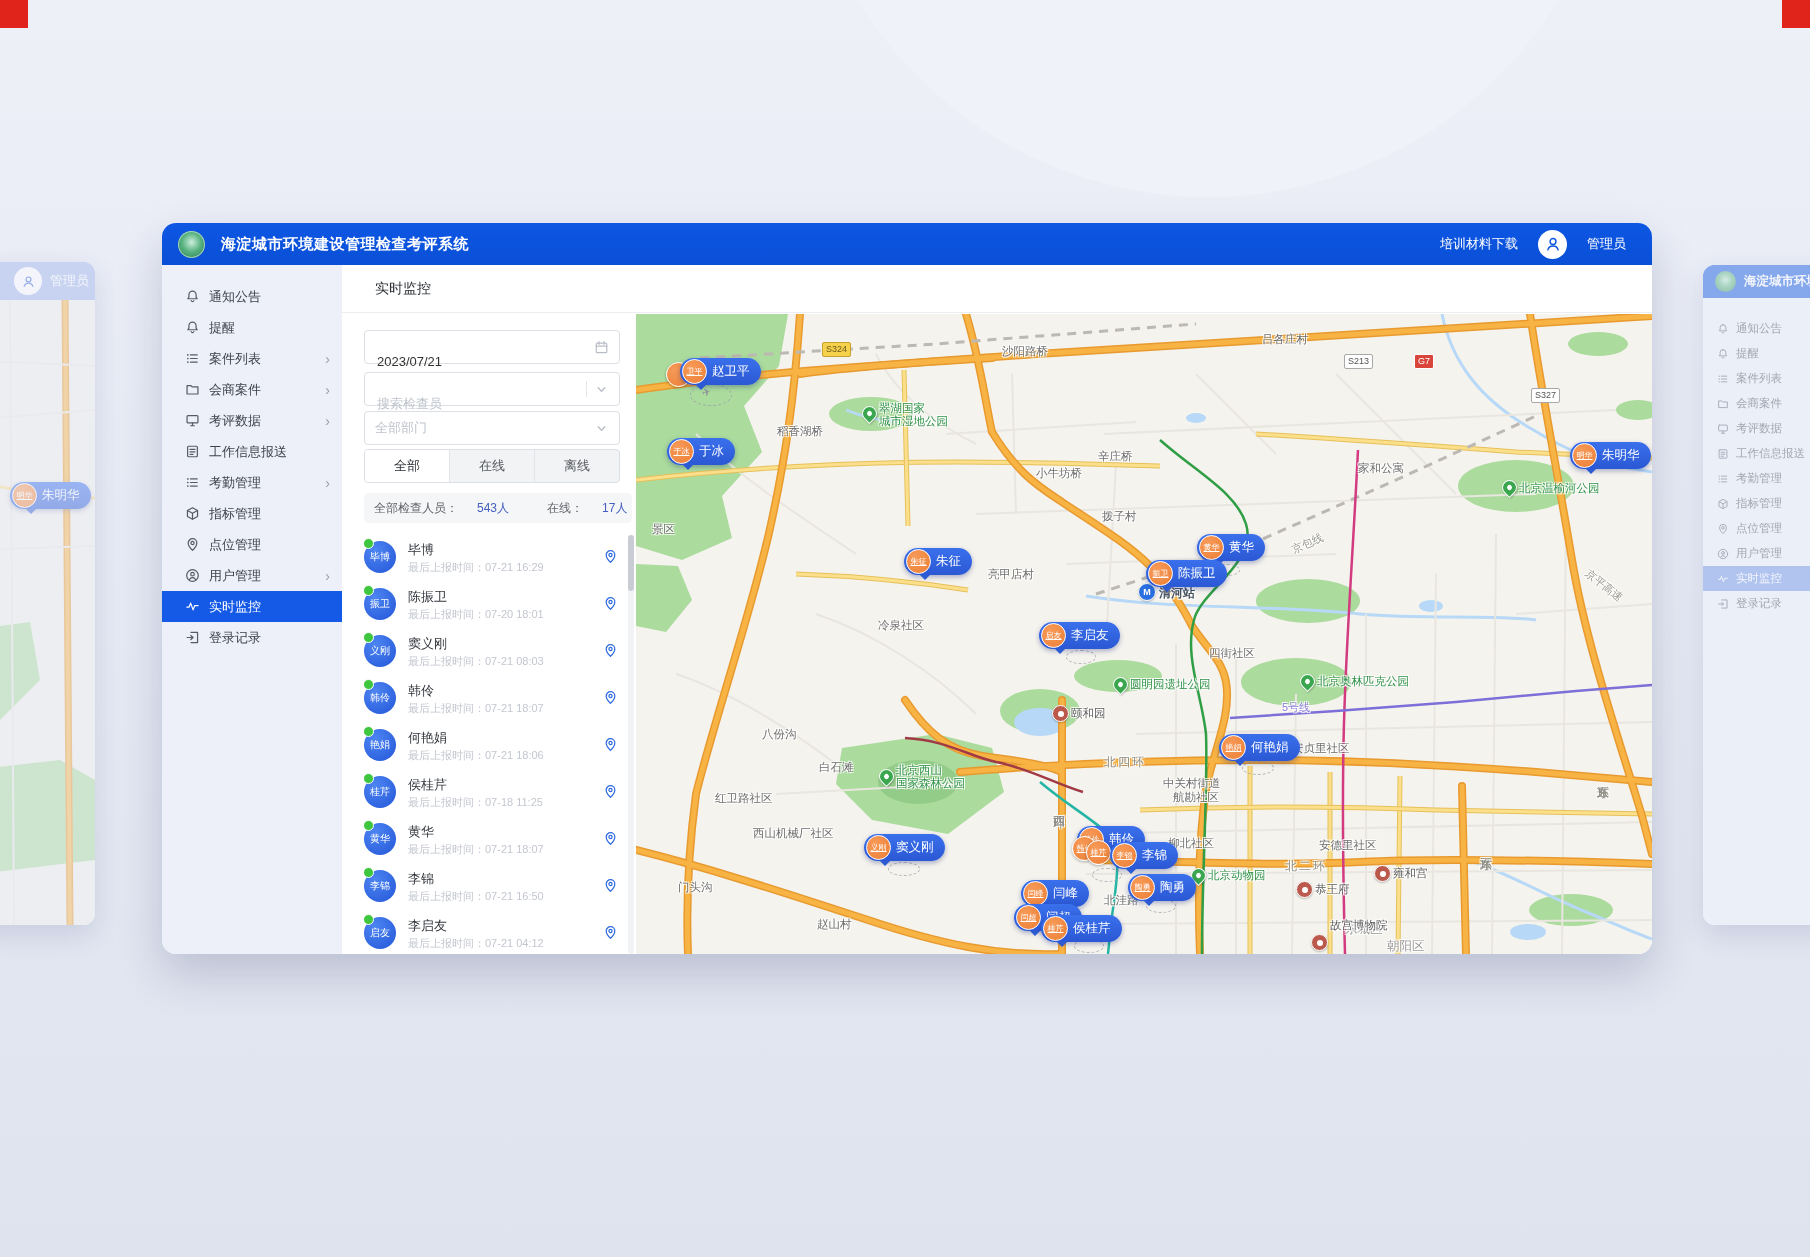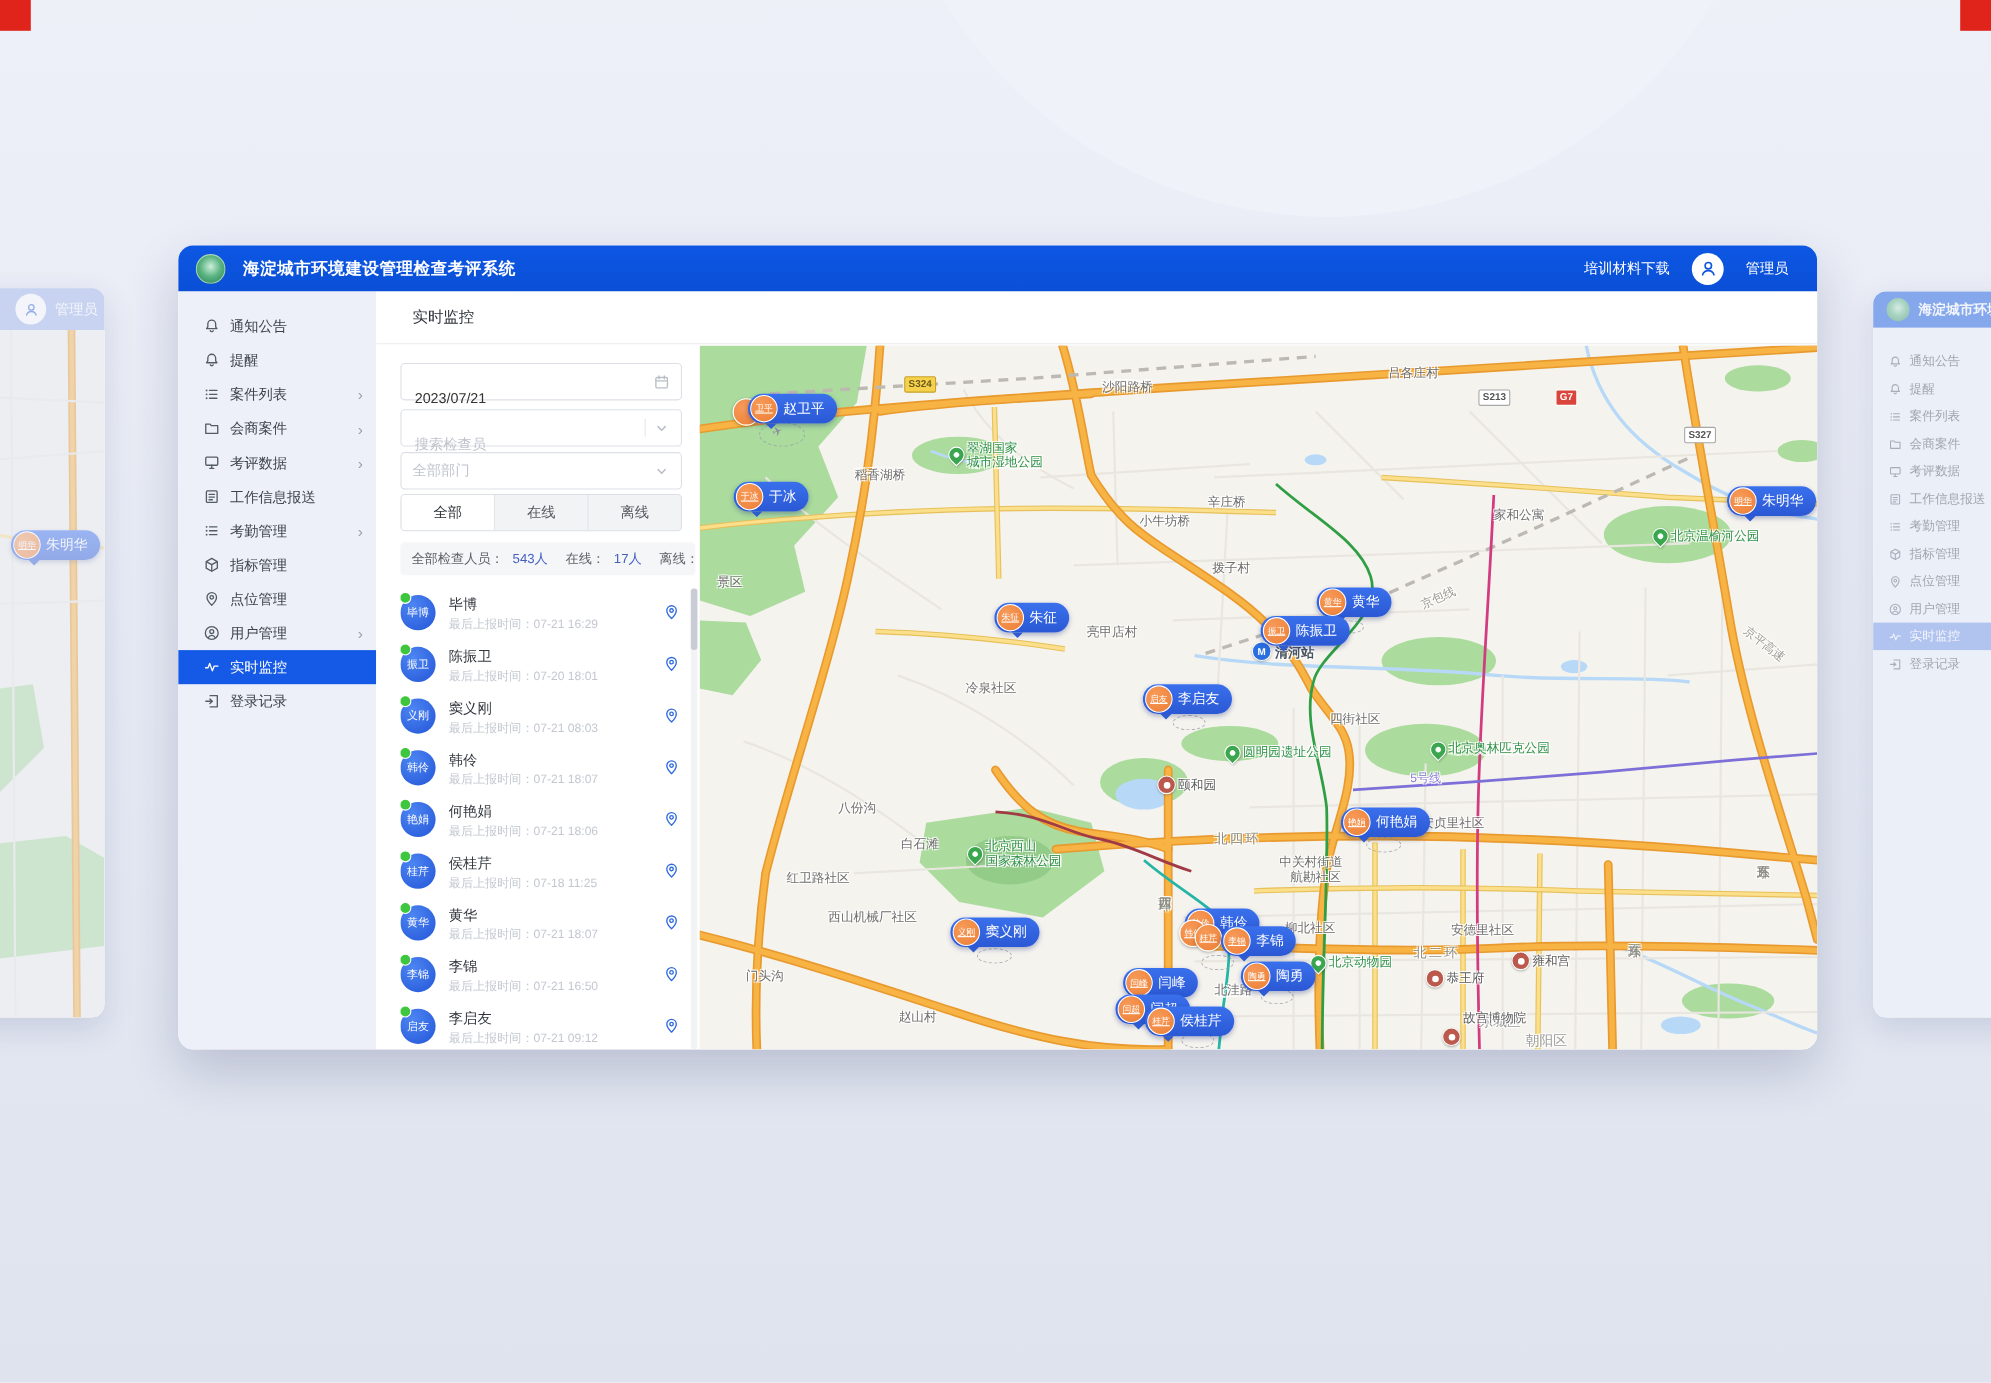--- a/index.html
+++ b/index.html
@@ -63,21 +63,21 @@
   .field .sep{width:1px;height:16px;background:#e3e6eb;margin-right:7px;}
   .placeholder-text{color:#bfc4cc;}
 
   .tabs{position:absolute;left:22px;width:256px;height:34px;border:1px solid #dcdfe6;border-radius:4px;display:flex;
        background:#f2f3f5;box-sizing:border-box;overflow:hidden;}
   .tab{flex:1;display:flex;align-items:center;justify-content:center;font-size:13px;color:#55595f;border-right:1px solid #e2e4e8;cursor:pointer;}
   .tab:last-child{border-right:none;}
   .tab.active{background:#fff;color:#2b2f36;}
 
   .stats{position:absolute;left:22px;width:268px;height:30px;background:#f5f6f8;border-radius:4px;
-       display:flex;align-items:center;font-size:12px;color:#606266;padding:0 10px;box-sizing:border-box;gap:8px;white-space:nowrap;}
+       display:flex;align-items:center;font-size:12px;color:#606266;padding:0 10px;box-sizing:border-box;gap:19px;white-space:nowrap;}
   .stats b{font-weight:normal;color:#445fc0;}
   .stats .gap{width:10px;}
 
   .ins-list{position:absolute;left:22px;top:270px;width:258px;bottom:0;overflow:hidden;}
   .ins-row{height:47px;position:relative;cursor:pointer;}
   .ins-av{position:absolute;left:0;top:6px;width:32px;height:32px;border-radius:50%;
        background:radial-gradient(circle at 35% 30%,#4d85f2,#2356d8);color:#fff;font-size:10px;
        display:flex;align-items:center;justify-content:center;letter-spacing:0;}
   .ins-dot{position:absolute;left:-1px;top:3px;width:9px;height:9px;border-radius:50%;background:#3ec63e;border:1.5px solid #fff;}
   .ins-name{position:absolute;left:44px;top:6px;font-size:13px;color:#33373d;}
@@ -89,21 +89,21 @@
   
   .map{position:absolute;left:294px;top:49px;width:1016px;height:640px;background:#f5f3ee;overflow:hidden;border-bottom-right-radius:14px;}
   .map svg.base{position:absolute;left:0;top:0;}
   .halo{text-shadow:-1px -1px 0 rgba(255,255,255,.95),1px -1px 0 rgba(255,255,255,.95),-1px 1px 0 rgba(255,255,255,.95),1px 1px 0 rgba(255,255,255,.95);}
   .mlabel{position:absolute;font-size:11.5px;color:#6e6e6e;white-space:nowrap;z-index:2;}
   .ring{position:absolute;font-size:12px;color:#8c8c82;letter-spacing:2px;white-space:nowrap;z-index:2;}
   .ring.v{writing-mode:vertical-lr;letter-spacing:1px;}
   .lline{position:absolute;font-size:11px;color:#8a7cd8;white-space:nowrap;z-index:2;}
   .lline.gray{color:#9a9a92;}
   .shield{position:absolute;font-size:9px;line-height:13px;padding:0 3px;border-radius:2px;background:#fff;
-       border:1px solid #a8a8a8;color:#555;z-index:2;font-weight:bold;}
+       border:1px solid #a8a8a8;color:#555;z-index:2;}
   .shield.y{background:#f6d14b;border-color:#c6a32c;color:#6b5b1e;}
   .shield.r{background:#d9453a;border-color:#fff;color:#fff;}
   .gpin{position:absolute;width:13px;height:13px;background:#3aa64e;border-radius:50% 50% 50% 0;
        transform:rotate(-45deg);border:1.5px solid #fff;box-shadow:0 1px 2px rgba(0,0,0,.25);z-index:3;}
   .gpin::after{content:"";position:absolute;left:4px;top:4px;width:5px;height:5px;border-radius:50%;background:#fff;}
   .gtext{position:absolute;font-size:11.5px;color:#2f9248;line-height:13px;white-space:nowrap;z-index:3;}
   .rpin{position:absolute;width:15px;height:15px;border-radius:50%;background:#bb5a4c;border:1.5px solid #fff;
        box-shadow:0 1px 2px rgba(0,0,0,.25);z-index:3;}
   .rpin::after{content:"";position:absolute;left:4.5px;top:4.5px;width:6px;height:6px;border-radius:50%;background:#fff;}
   .rtext{position:absolute;font-size:11.5px;color:#5d5d5d;white-space:nowrap;z-index:3;}
@@ -511,21 +511,21 @@
           <span class="ins-name">李锦</span>
           <span class="ins-time">最后上报时间：07-21 16:50</span>
           <span class="ins-pin"><svg class="ic">
                 <use href="#i-pin"></use>
               </svg></span>
         </div>
         <div class="ins-row">
           <span class="ins-av">启友</span>
             <span class="ins-dot"></span>
           <span class="ins-name">李启友</span>
-          <span class="ins-time">最后上报时间：07-21 09:12</span>
+          <span class="ins-time">最后上报时间：07-21 04:12</span>
           <span class="ins-pin"><svg class="ic">
                 <use href="#i-pin"></use>
               </svg></span>
         </div>
       </div>
       <div class="scrollbar">
           <div class="scroll-thumb"></div>
         </div>
 
       <div class="map">

